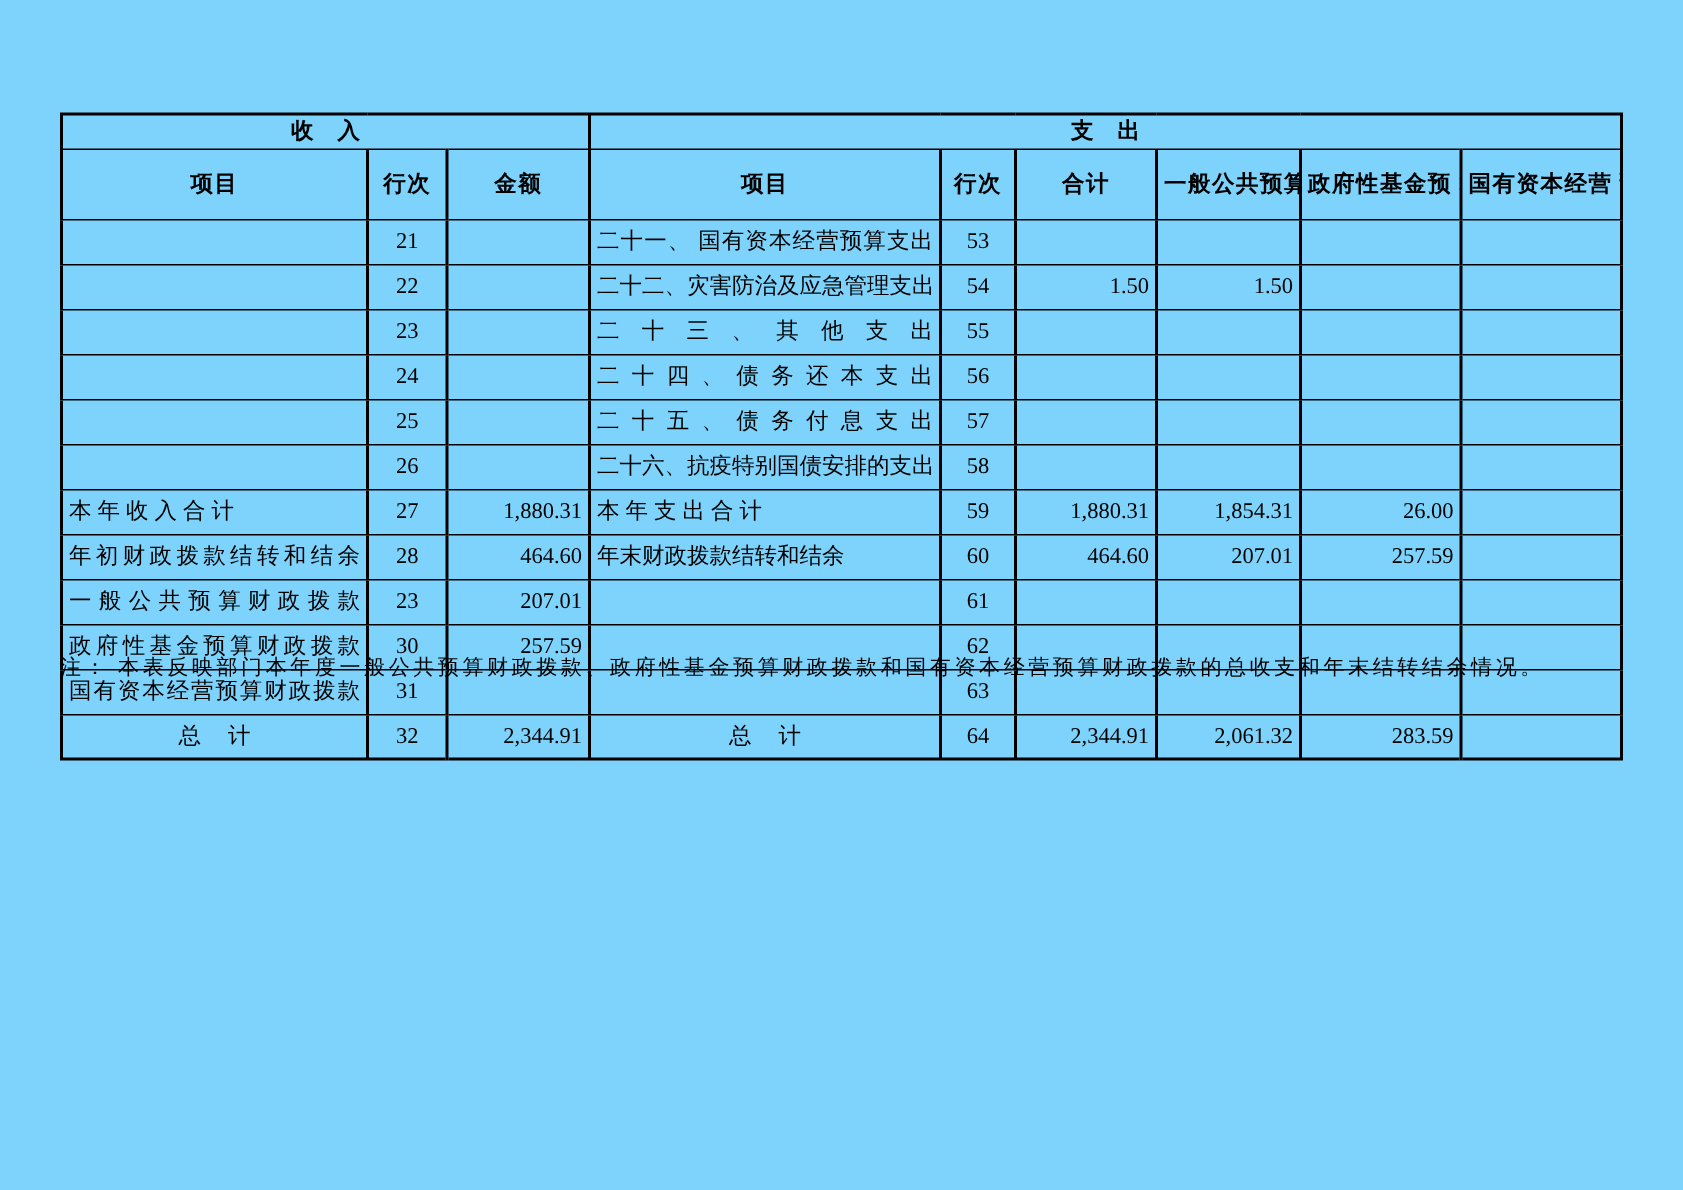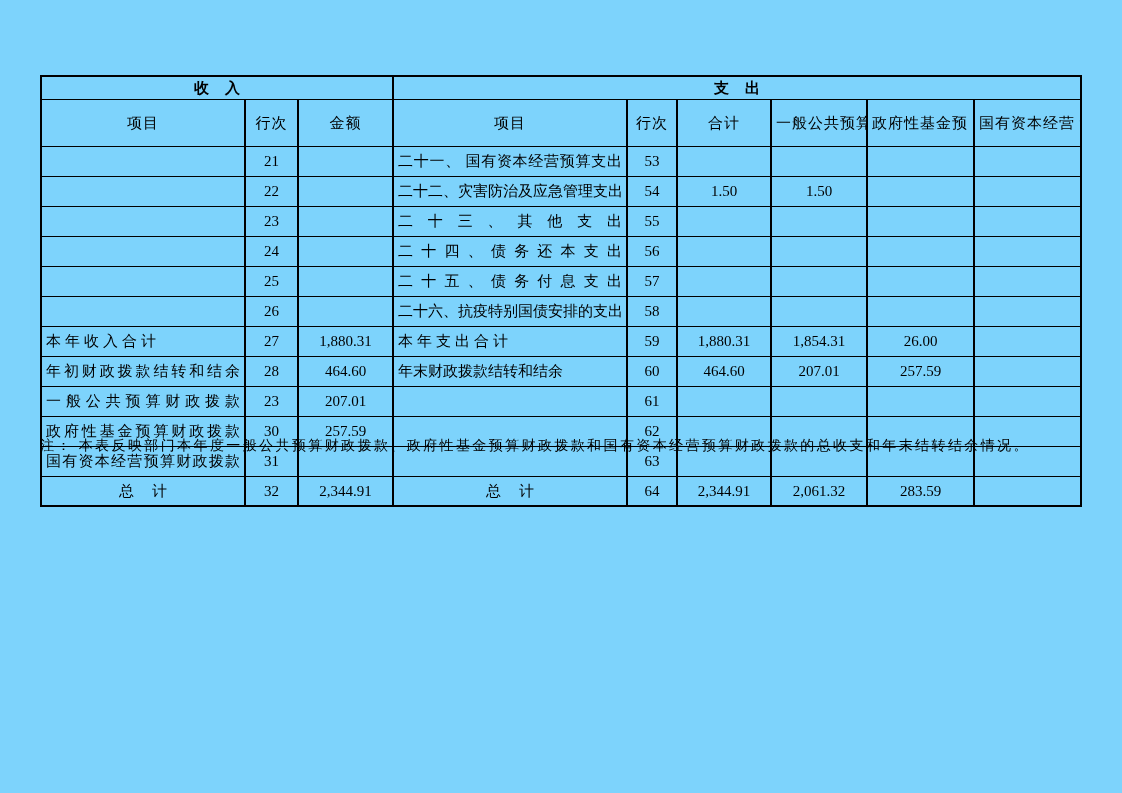--- a/index.html
+++ b/index.html
@@ -25,25 +25,25 @@
 
   tr.sec  { height:23px; }
   tr.hdr  { height:47px; }
   tr.data { height:30px; }
 
   td.sec-t {
     text-align:center; font-weight:bold; font-size:15px;
     letter-spacing:16px; text-indent:16px;
   }
   td.h {
-    text-align:center; font-weight:normal; white-space:pre-line;
+    text-align:center; font-weight:bold; white-space:pre-line;
     font-size:14.5px; line-height:1.45; letter-spacing:1px;
   }
   td.num { text-align:center; font-size:16px; padding:0; }
-  td.amt { text-align:center; font-size:16px; padding:0 8px 0 2px; }
+  td.amt { text-align:right; font-size:16px; padding:0 8px 0 2px; }
   td.b   { font-weight:normal; }
 
   td.lab  { font-size:15px; }
   td.just { text-align:justify; text-align-last:justify; text-justify:inter-character; padding:0 3px; }
   td.ind  { padding:0 13px; }
   td.ctr  { letter-spacing:4px; }
   td.ctrw { text-align:center; letter-spacing:18px; text-indent:18px; }
 
   .note {
     position:absolute; left:40px; top:437px; width:1020px;

